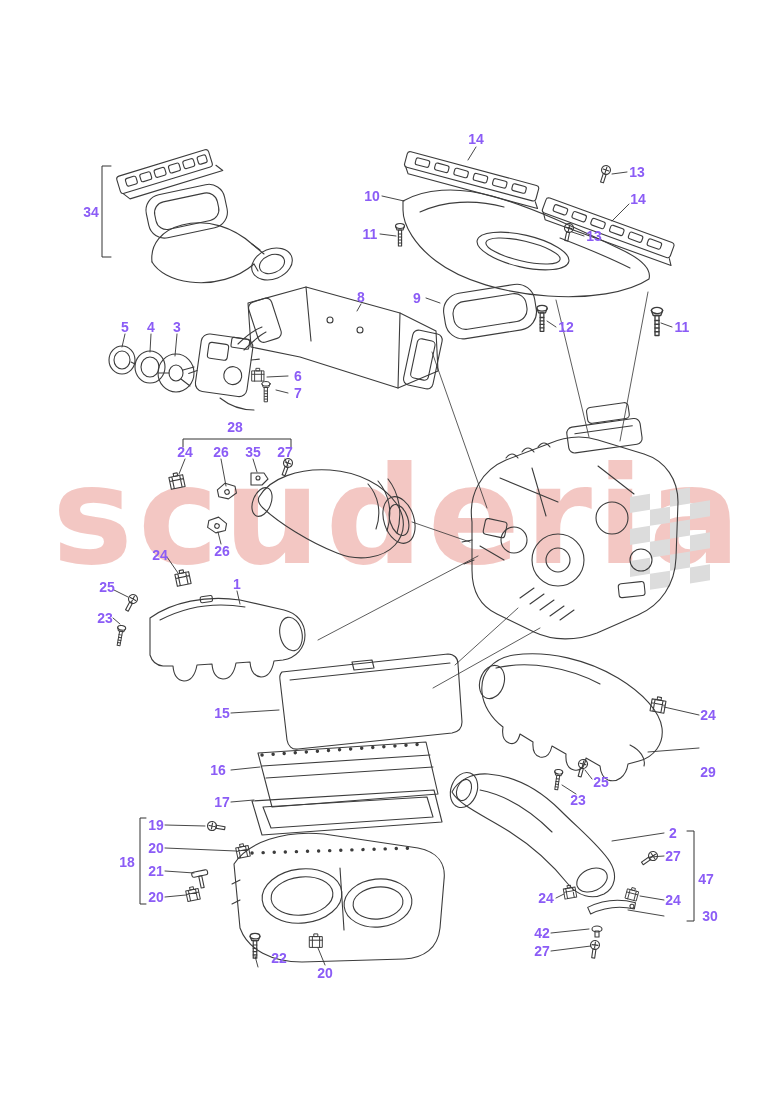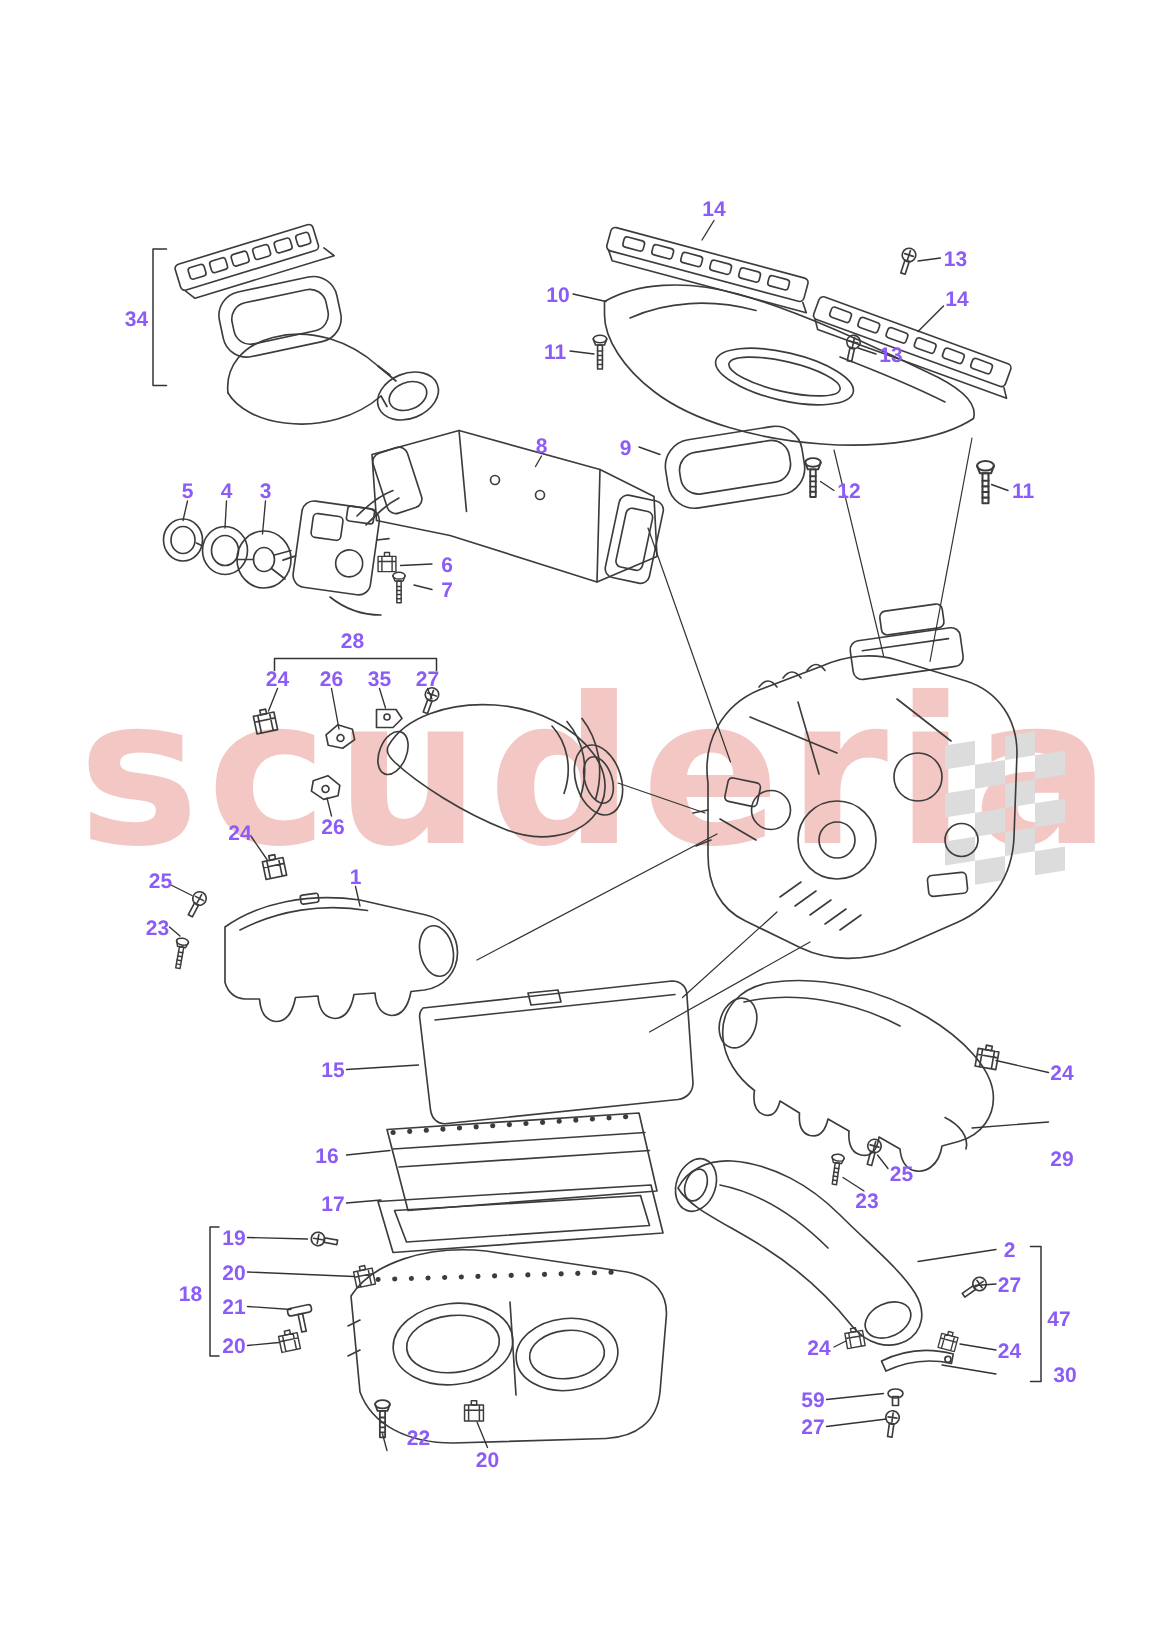--- a/index.html
+++ b/index.html
@@ -416,16 +416,16 @@
       <span class="callout" style="left: 708px; top: 715px;">24</span>
       <span class="callout" style="left: 708px; top: 772px;">29</span>
       <span class="callout" style="left: 601px; top: 782px;">25</span>
       <span class="callout" style="left: 578px; top: 800px;">23</span>
       <span class="callout" style="left: 673px; top: 833px;">2</span>
       <span class="callout" style="left: 673px; top: 856px;">27</span>
       <span class="callout" style="left: 706px; top: 879px;">47</span>
       <span class="callout" style="left: 546px; top: 898px;">24</span>
       <span class="callout" style="left: 673px; top: 900px;">24</span>
       <span class="callout" style="left: 673px; top: 916px; margin-left: 37px;">30</span>
-      <span class="callout" style="left: 542px; top: 933px;">59</span>
+      <span class="callout" style="left: 542px; top: 933px;">42</span>
       <span class="callout" style="left: 542px; top: 951px;">27</span>
     </div>
 </div>
 
 </body></html>

